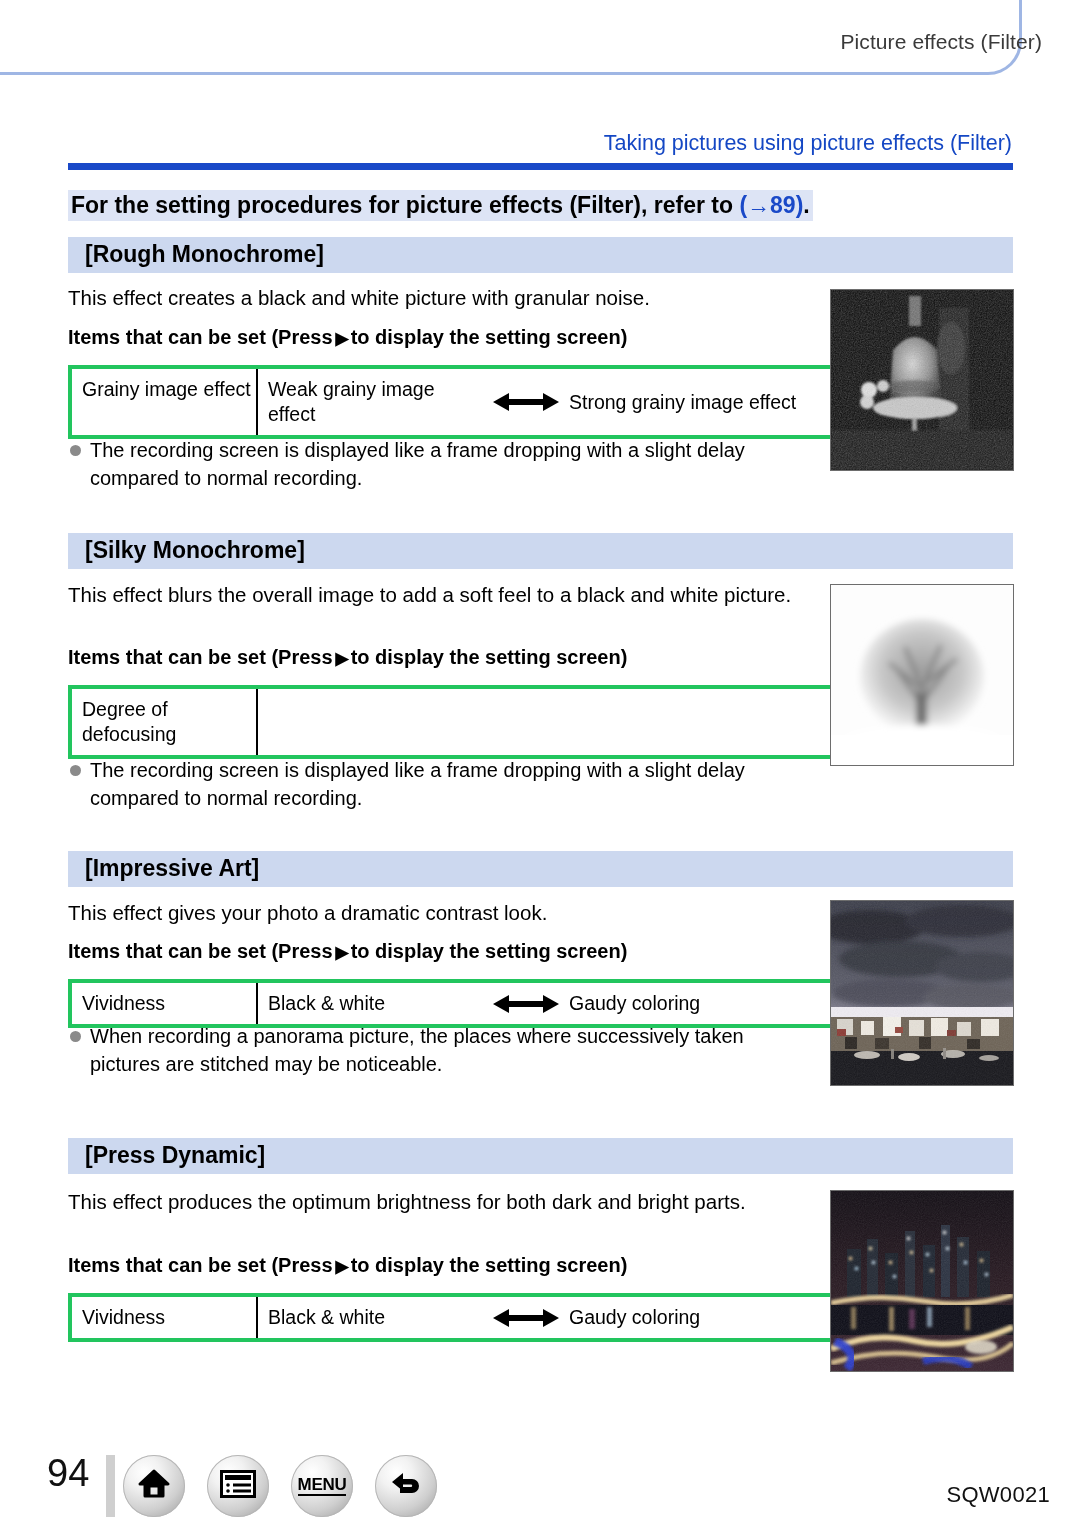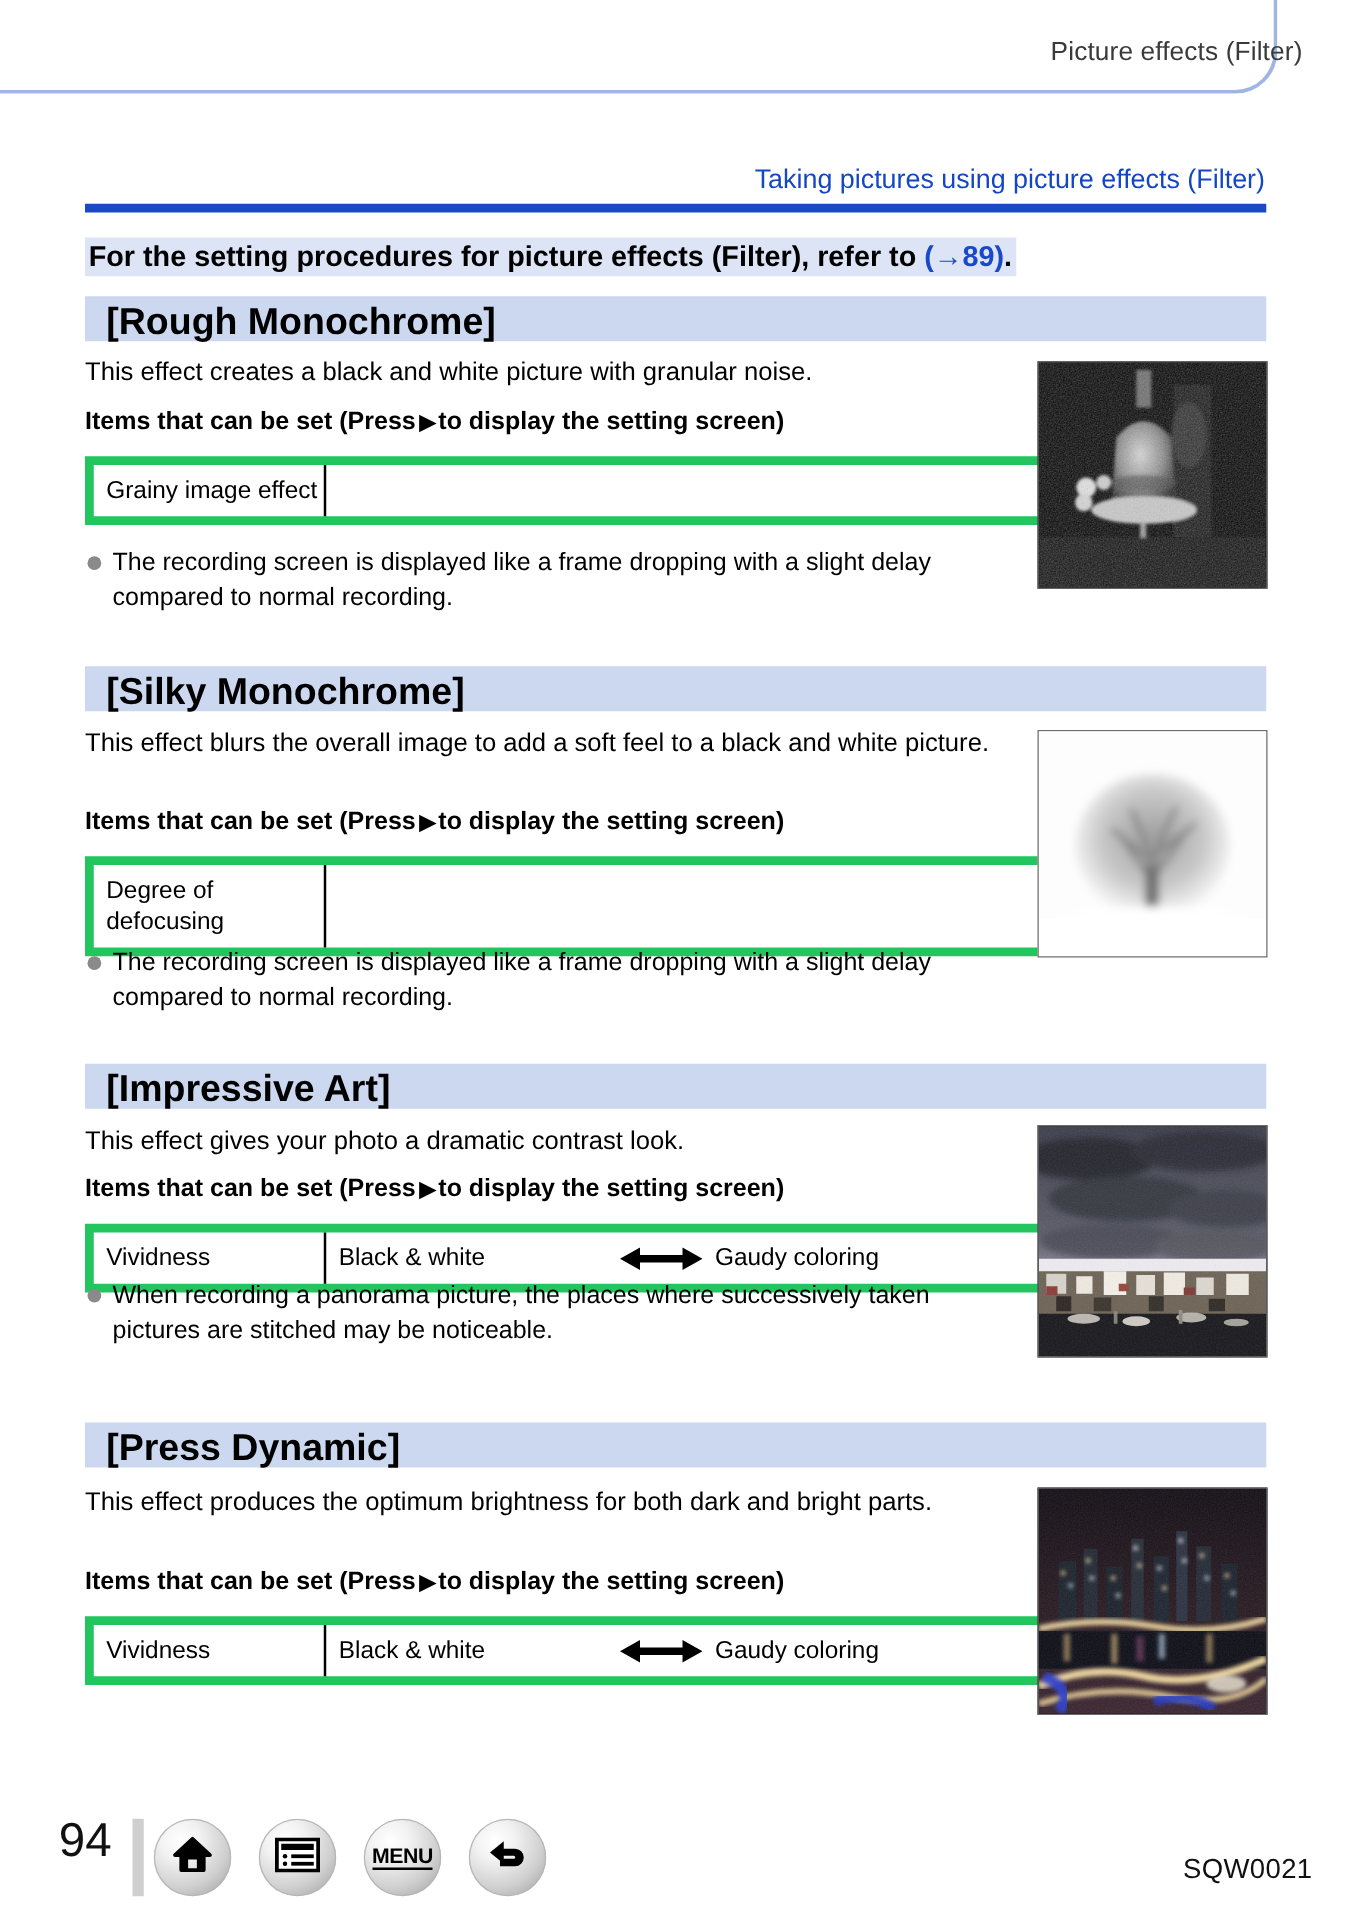--- a/index.html
+++ b/index.html
@@ -84,21 +84,21 @@
     left: 68px;
     width: 945px;
     height: 36px;
     background: #ccd8ef;
     box-sizing: border-box;
   }
   .effect-head-text {
     position: absolute;
     left: 17px;
     top: 4px;
-    font-size: 30px;
+    font-size: 23px;
     font-weight: bold;
     color: #000;
     white-space: nowrap;
   }
   .effect-desc {
     position: absolute;
     left: 68px;
     width: 745px;
     font-size: 20.5px;
     line-height: 29px;
@@ -115,21 +115,21 @@
     font-size: 17px;
     line-height: 1;
     padding: 0 2px 0 3px;
   }
 
   
   .settings-table {
     position: absolute;
     left: 68px;
     width: 772px;
-    border: 7px solid #22c55e;
+    border: 4px solid #22c55e;
     box-sizing: border-box;
     display: flex;
   }
   .col-left {
     width: 186px;
     border-right: 2px solid #000;
     box-sizing: border-box;
     padding: 8px 0 8px 10px;
     font-size: 19.5px;
     line-height: 25px;
@@ -257,20 +257,29 @@
 <div class="effect">
   <div class="effect-head" style="top:237px;">
     <div class="effect-head-text">[Rough Monochrome]</div>
   </div>
   <div class="effect-desc" style="top:283px;">This effect creates a black and white picture with granular noise.</div>
   <div class="items-label" style="top:326px;">
     <span>Items that can be set (Press</span><span class="tri">▶</span><span>to display the setting screen)</span>
   </div>
   <div class="settings-table" style="top:365px;">
     <div class="col-left">Grainy image effect</div>
+    <div class="col-right">
+      <span class="rng-low">Weak grainy image effect</span>
+      <span class="rng-arrow">
+        <svg class="arrow-svg" width="66" height="22" viewBox="0 0 66 22" aria-hidden="true">
+          <polygon points="0,11 16,2 16,8 50,8 50,2 66,11 50,20 50,14 16,14 16,20" fill="#000"></polygon>
+        </svg>
+      </span>
+      <span class="rng-high">Strong grainy image effect</span>
+    </div>
   </div>
   <div class="note" style="top:436px;">
     <span class="dot"></span>
     <span class="ntxt">The recording screen is displayed like a frame dropping with a slight delay compared to normal recording.</span>
   </div>
   <div class="sample" style="top:289px;height:182px;background:#0a0a0a;">
     <svg width="182" height="180" viewBox="0 0 182 180" aria-hidden="true">
       <defs>
         <radialGradient id="bellg" cx="45%" cy="38%" r="62%">
           <stop offset="0%" stop-color="#d9d9d9"></stop>

